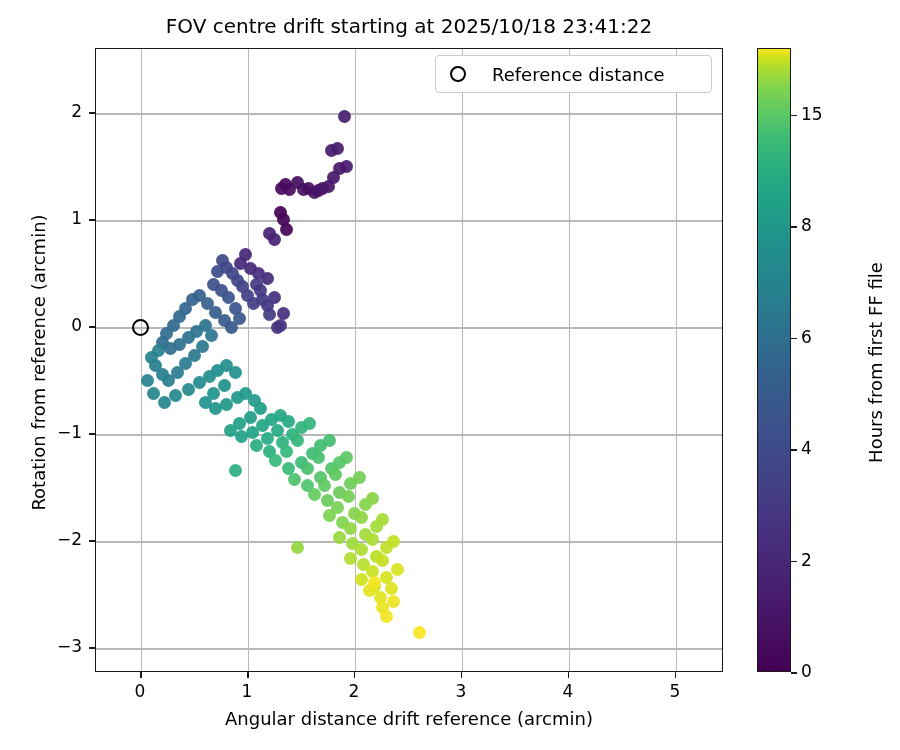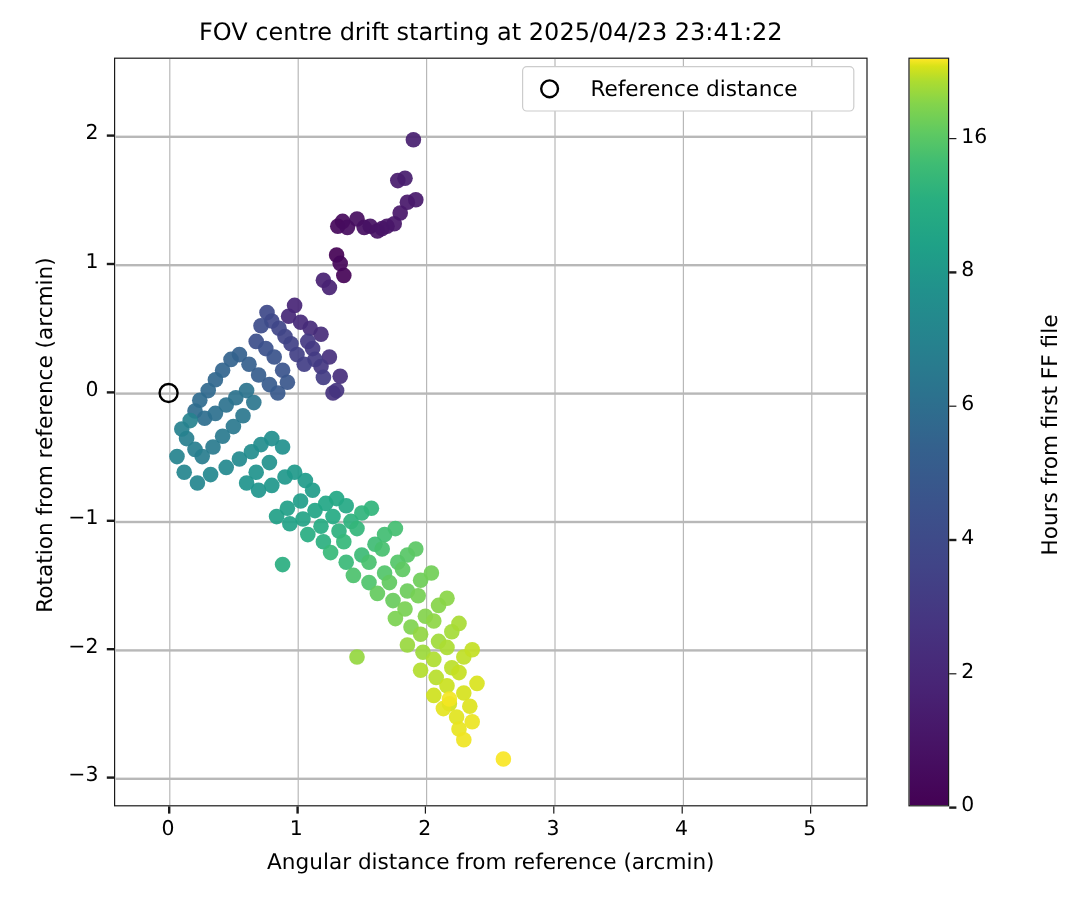--- a/index.html
+++ b/index.html
@@ -150,21 +150,21 @@
     width: 624px; text-align: center;
     font-size: 18px; color: #000000;
     transform: rotate(-90deg);
   }
 </style>
 </head>
 <body>
 
 <div id="figure">
 
-  <div id="chart-title">FOV centre drift starting at 2025/04/23 23:41:22</div>
+  <div id="chart-title">FOV centre drift starting at 2025/10/18 23:41:22</div>
 
   <div id="axes">
     <div id="gridlines">
         <div class="gridline-v" style="left: 44.9336px;"></div>
         <div class="gridline-v" style="left: 151.918px;"></div>
         <div class="gridline-v" style="left: 258.903px;"></div>
         <div class="gridline-v" style="left: 365.888px;"></div>
         <div class="gridline-v" style="left: 472.872px;"></div>
         <div class="gridline-v" style="left: 579.857px;"></div>
         <div class="gridline-h" style="top: 64.2196px;"></div>
@@ -371,38 +371,38 @@
       <div class="tick-y" style="top: 326.285px;"></div>
       <div class="ticklabel-y" style="top: 326.285px;">0</div>
       <div class="tick-y" style="top: 433.317px;"></div>
       <div class="ticklabel-y" style="top: 433.317px;">−1</div>
       <div class="tick-y" style="top: 540.35px;"></div>
       <div class="ticklabel-y" style="top: 540.35px;">−2</div>
       <div class="tick-y" style="top: 647.383px;"></div>
       <div class="ticklabel-y" style="top: 647.383px;">−3</div>
     </div>
 
-  <div id="xlabel">Angular distance from reference (arcmin)</div>
+  <div id="xlabel">Angular distance drift reference (arcmin)</div>
   <div id="ylabel">Rotation from reference (arcmin)</div>
 
   <div id="legend">
     <span id="legend-marker"></span>
     <span id="legend-label">Reference distance</span>
   </div>
 
   <div id="colorbar"></div>
   <div id="cb-ticks">
       <div class="cb-tick" style="top: 672px;"></div>
       <div class="cb-ticklabel" style="top: 672px;">0</div>
       <div class="cb-tick" style="top: 560.571px;"></div>
       <div class="cb-ticklabel" style="top: 560.571px;">2</div>
       <div class="cb-tick" style="top: 449.143px;"></div>
       <div class="cb-ticklabel" style="top: 449.143px;">4</div>
       <div class="cb-tick" style="top: 337.714px;"></div>
       <div class="cb-ticklabel" style="top: 337.714px;">6</div>
       <div class="cb-tick" style="top: 226.286px;"></div>
       <div class="cb-ticklabel" style="top: 226.286px;">8</div>
       <div class="cb-tick" style="top: 114.857px;"></div>
-      <div class="cb-ticklabel" style="top: 114.857px;">16</div>
+      <div class="cb-ticklabel" style="top: 114.857px;">15</div>
     </div>
   <div id="cb-label">Hours from first FF file</div>
 
 </div>
 
 </body></html>

